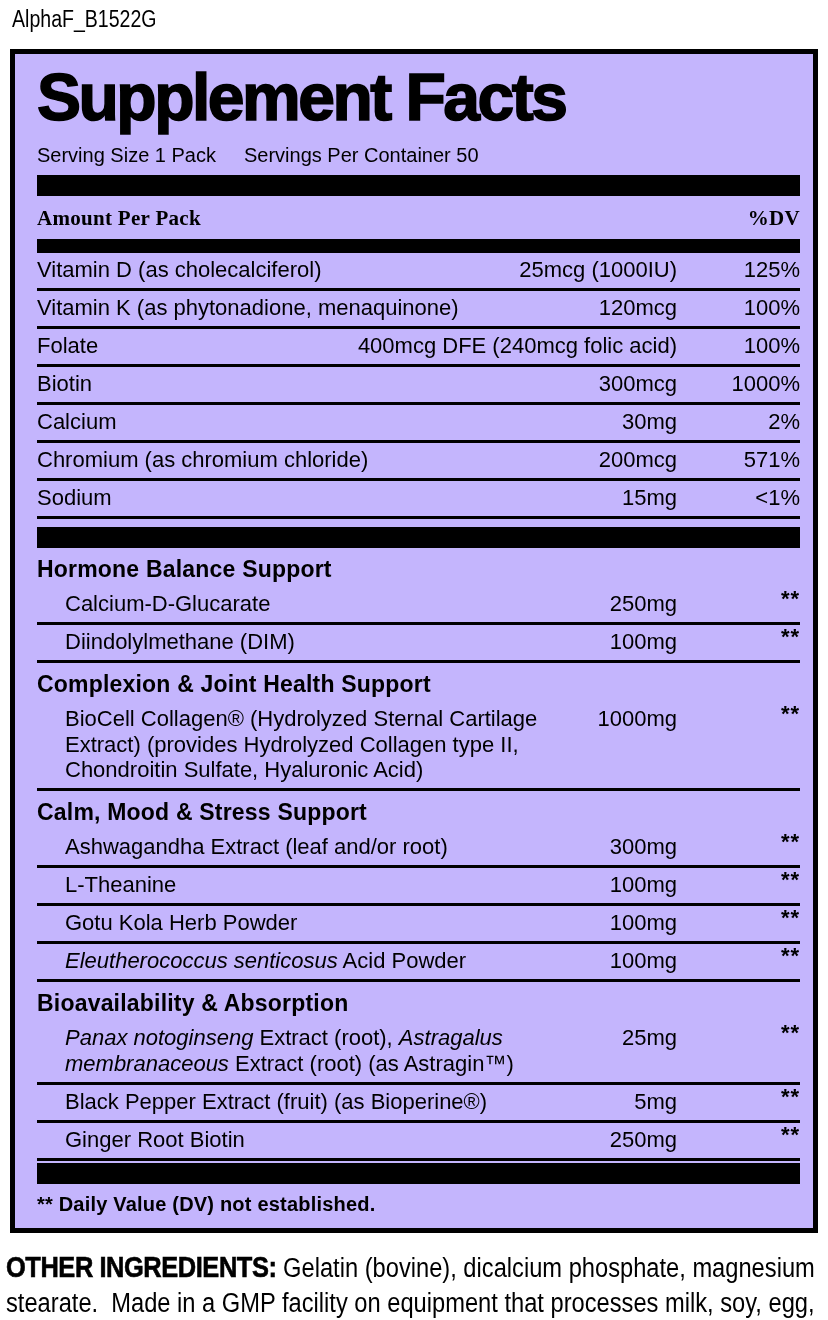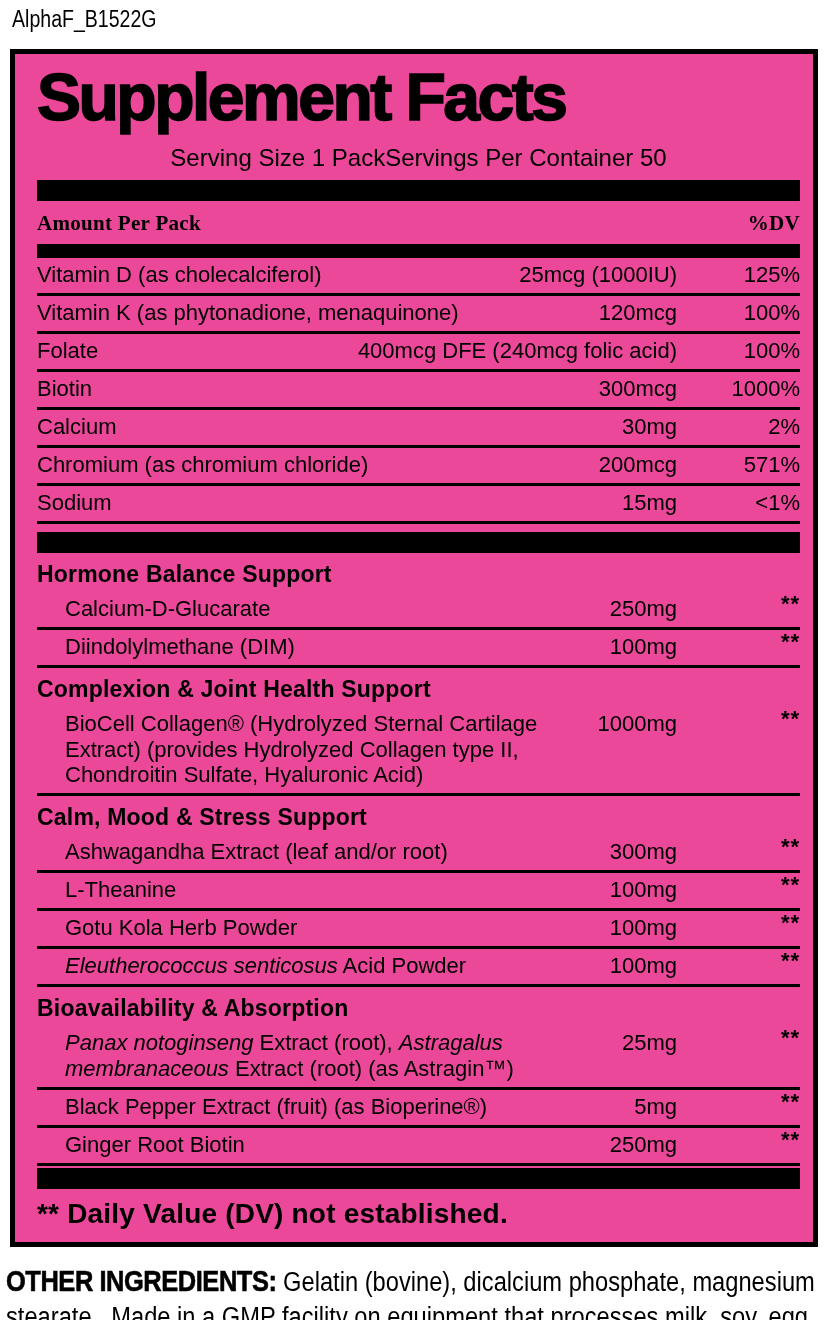--- a/index.html
+++ b/index.html
@@ -13,36 +13,37 @@
     font-size:23px;
     margin:6px 0 10px 12px;
     transform:scaleX(0.85);
     transform-origin:0 50%;
     white-space:nowrap;
   }
   .panel{
     margin:16px 10px;
     border:5px solid #000;
     padding:4px 13px 10px 22px;
-    background:#ec4899;
+    background:#c4b5fd;
   }
   .title{
     font-size:66px;
     font-weight:bold;
     letter-spacing:-2.5px;
     line-height:1.0;
     margin:6px 0 0 0;
     -webkit-text-stroke:1.6px #000;
     white-space:nowrap;
   }
   .serving-row{
     display:flex;
-    justify-content:center;
-    font-size:24px;
+    justify-content:flex-start;
+    font-size:20px;
     margin-top:14px;
+    gap:28px;
   }
   .bar{background:#000;width:100%;}
   .bar-lg{height:21px;margin-top:8px;}
   .bar-md{height:14px;}
   .bar-bot{height:21px;margin-top:2px;}
   .col-header-row{
     display:flex;
     justify-content:space-between;
     font-size:21px;
     font-weight:bold;
@@ -70,21 +71,21 @@
     top:-5px;
     letter-spacing:1px;
   }
   .sec-head{
     font-size:23px;
     font-weight:bold;
     padding:8px 0 4px 0;
     letter-spacing:0.2px;
   }
   .footnote{
-    font-size:28px;
+    font-size:20px;
     font-weight:bold;
     padding:9px 0 2px 0;
     letter-spacing:0.2px;
   }
   .other{
     margin:14px 0 0 6px;
     font-size:27px;
     line-height:1.26;
     width:114%;
     transform:scaleX(0.877);

